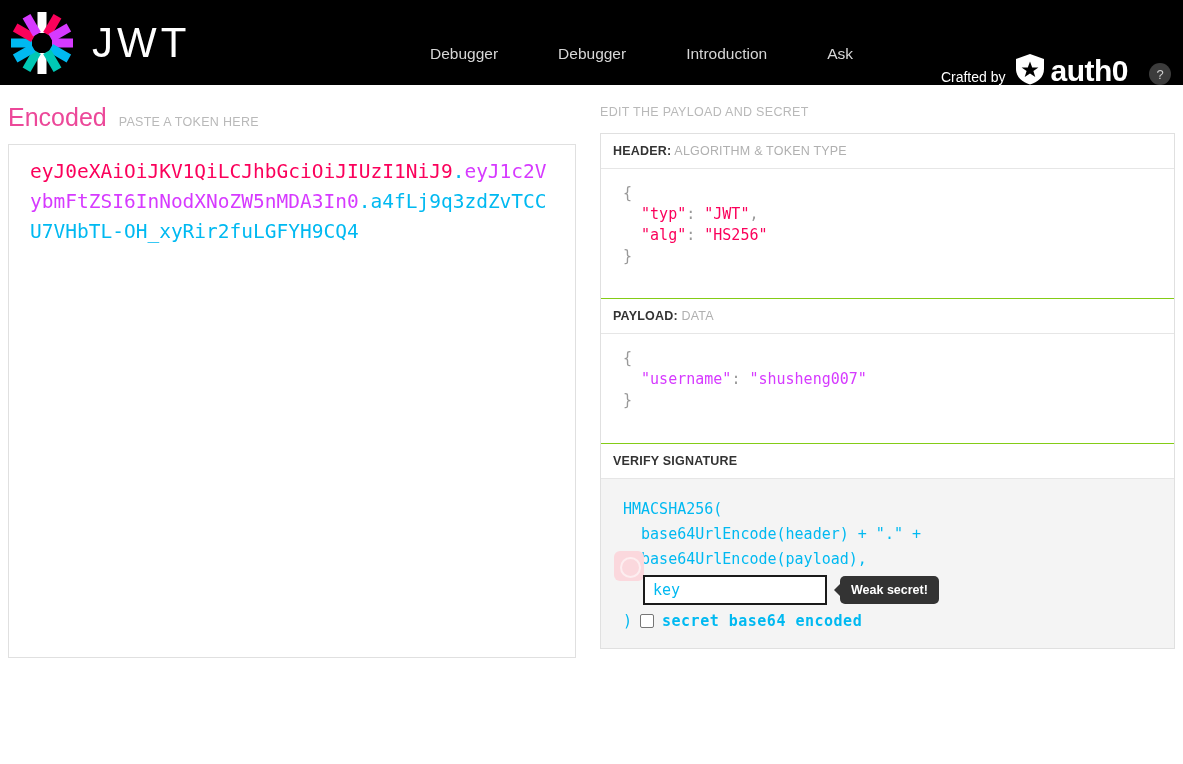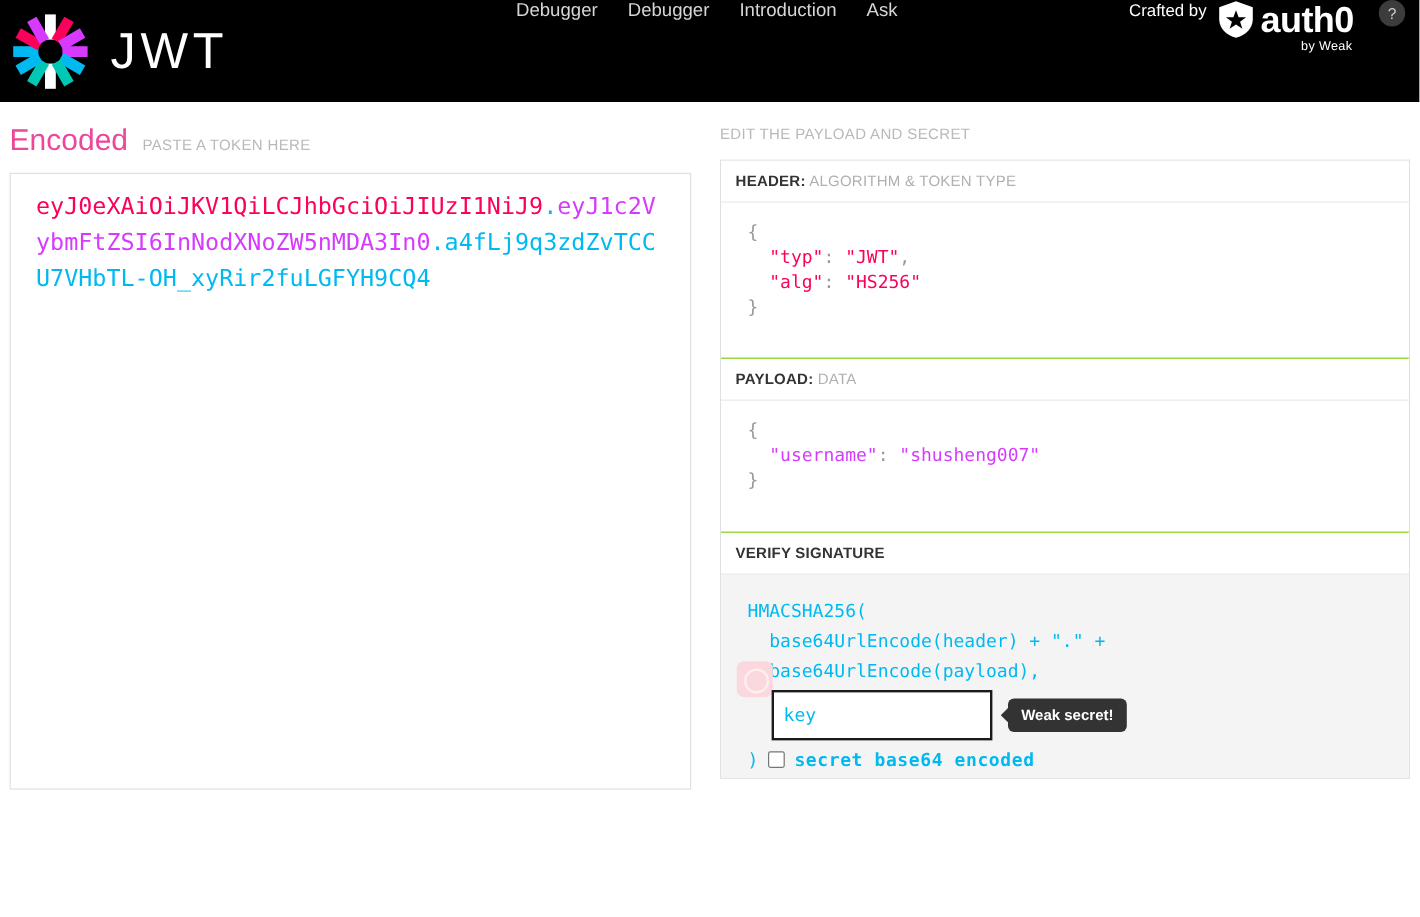--- a/index.html
+++ b/index.html
@@ -31,33 +31,34 @@
     letter-spacing: 4px;
     line-height: 1;
     user-select: none;
   }
 
   .nav-links {
     position: absolute;
     left: 430px;
     top: 0; height: 107px;
     display: flex;
-    gap: 25px;
+    align-items: center;
+    gap: 60px;
   }
   .nav-link {
     color: #d6d6d6;
     font-size: 15.5px;
     text-decoration: none;
     white-space: nowrap;
   }
 
   .crafted {
     position: absolute;
     right: 12px; top: 0; height: 85px;
-    display: flex; align-items: flex-start; gap: 9px;
+    display: flex; align-items: flex-end; gap: 9px;
   }
   .crafted-by { color: #ffffff; font-size: 14px; }
   .auth0-lockup { display: flex; align-items: flex-end; gap: 4px; position: relative; }
   .auth0-mark { width: 32px; height: 32px; }
   .auth0-text {
     color: #ffffff; font-size: 30px; font-weight: 700;
     letter-spacing: -0.5px; line-height: 0.95;
   }
   .auth0-sub {
     position: absolute; right: 1px; bottom: -13px;
@@ -168,21 +169,21 @@
     width: 17px; height: 17px;
     border-radius: 50%;
     border: 2px solid #fdeef0;
   }
   .secret-row {
     position: relative;
     margin-top: 3px;
     display: flex; align-items: center;
   }
   .secret-input {
-    width: 184px; height: 42px;
+    width: 184px; height: 30px;
     border: 2px solid #1a1a1a;
     background: #ffffff;
     color: #00b9f1;
     font-family: "DejaVu Sans Mono", monospace;
     font-size: 15px;
     padding: 4px 8px;
     outline: none;
     margin-left: 20px;
   }
   .tooltip {

